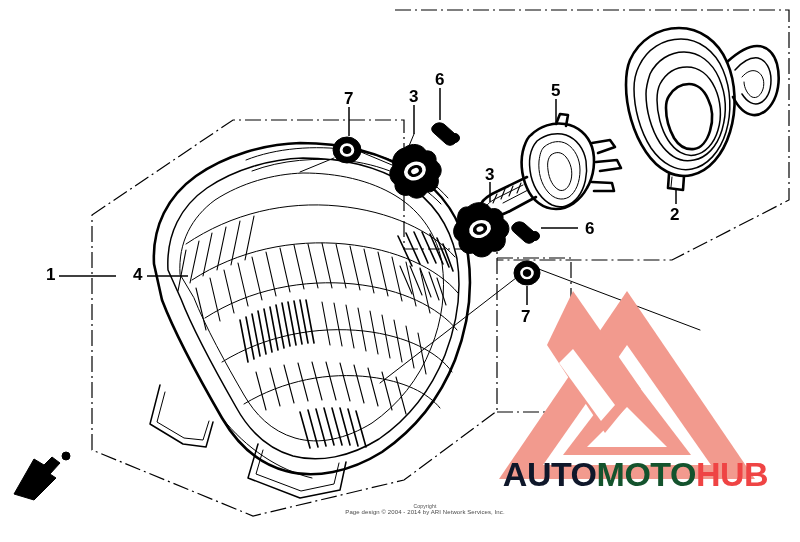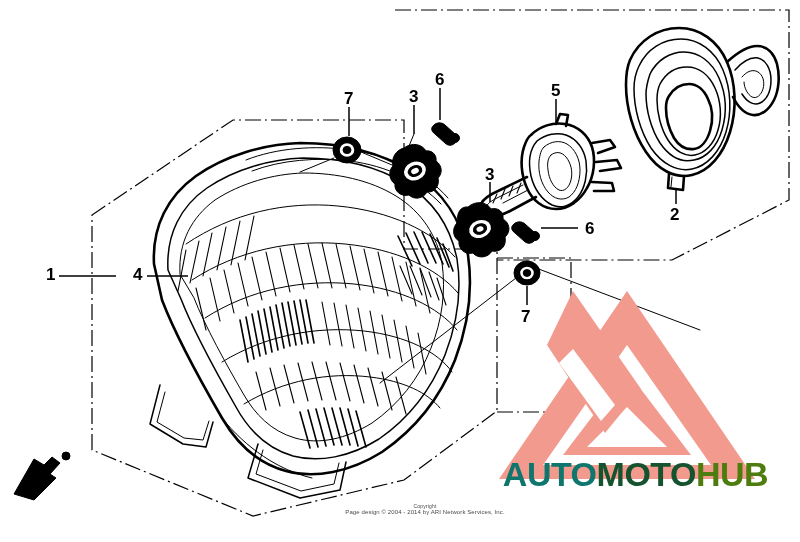--- a/index.html
+++ b/index.html
@@ -485,16 +485,16 @@
                             L 150 150
                             L 92 62 Z" fill="#f29a8e"></path>
       <path id="wm-peak-cut" d="M 118 66
                                 L 160 122
                                 L 146 138
                                 L 104 80 Z" fill="#ffffff"></path>
     </g>
   </svg>
 
   <div id="wm-text">
-    <span id="wm-auto" style="color: #0f766e; margin-left: 16px;">AUTO</span><span id="wm-moto" style="color: #14532d;">MOTO</span><span id="wm-hub" style="color: #4d7c0f; margin-top: 12px;">HUB</span>
+    <span id="wm-auto" style="color: #0f172a; margin-left: 16px;">AUTO</span><span id="wm-moto" style="color: #14532d;">MOTO</span><span id="wm-hub" style="color: #ef4444; margin-top: 12px;">HUB</span>
   </div>
 
 </div>
 
 </body></html>

